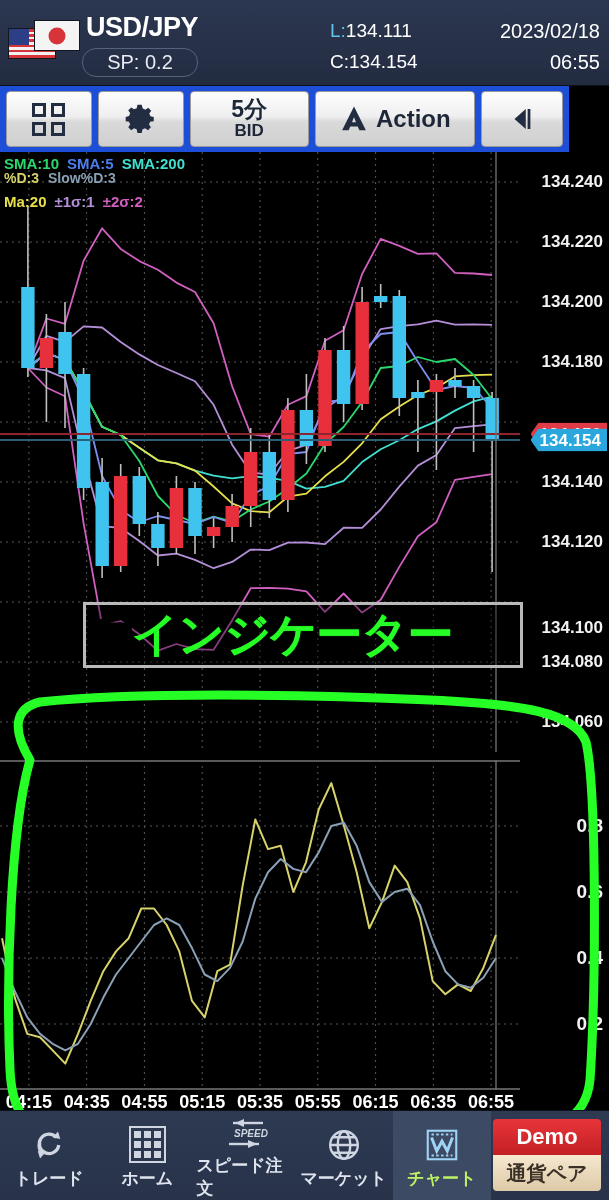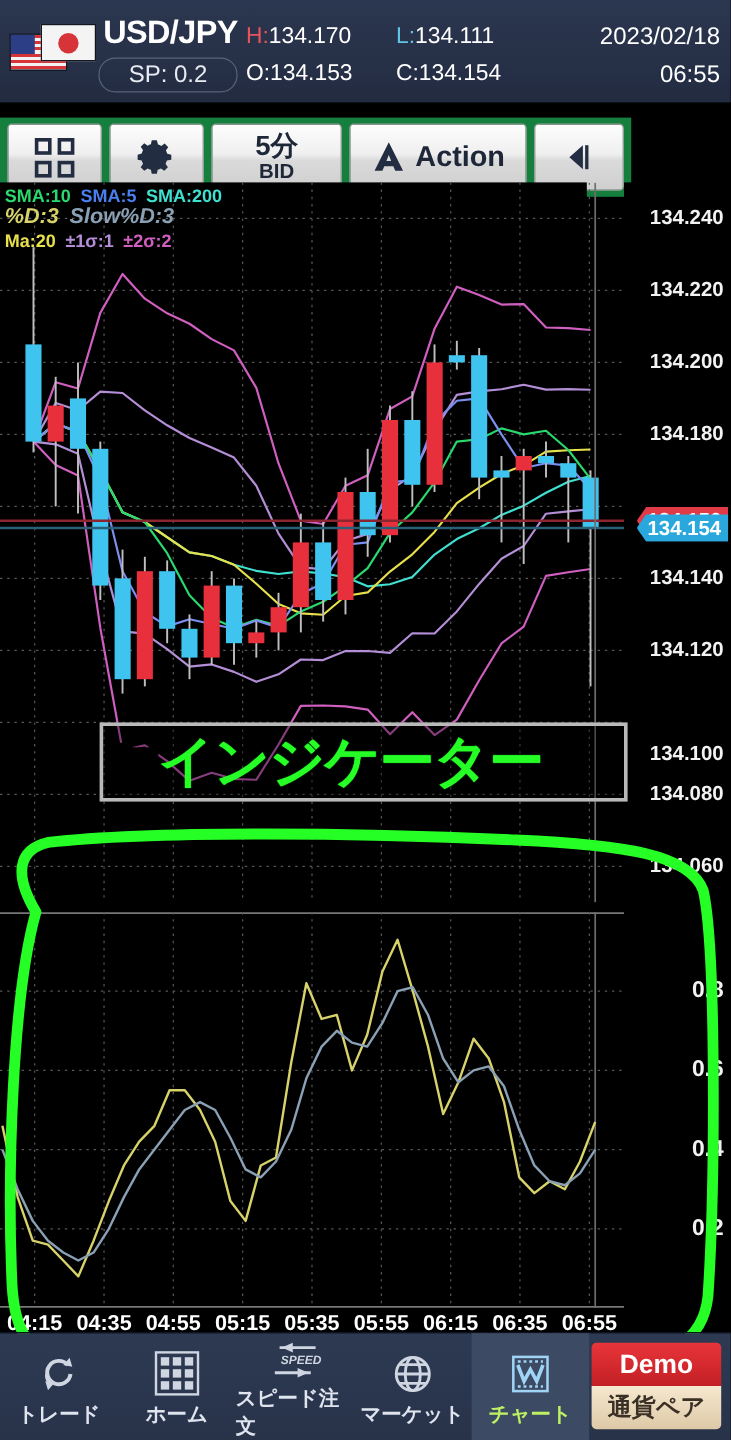--- a/index.html
+++ b/index.html
@@ -58,22 +58,22 @@
     position: absolute; right: 9px; top: 20px;
     font-size: 20px; color: #ffffff; text-align: right;
   }
   .hdr-time {
     position: absolute; right: 9px; top: 51px;
     font-size: 20px; color: #ffffff; text-align: right;
   }
 
   
   .toolbar {
-    position: absolute; left: 0; top: 86px; width: 526px; height: 66px;
-    background: #15803d; display: flex; align-items: center; gap: 6px; padding: 0 6px; margin-top: 12px;
+    position: absolute; left: 0; top: 86px; width: 569px; height: 66px;
+    background: #1d4ed8; display: flex; align-items: center; gap: 6px; padding: 0 6px;
   }
   .tbtn {
     background: linear-gradient(180deg,#fdfdfd 0%,#efefef 45%,#dadada 55%,#cfcfcf 100%);
     border: 1px solid #9a9a9a; border-radius: 4px;
     height: 56px; display: flex; align-items: center; justify-content: center;
     color: #1d2738; font-weight: bold; flex-direction: column;
   }
   .tbtn-grid { width: 92px; }
   .tbtn-gear { width: 92px; }
   .tbtn-tf   { width: 128px; line-height: 1.08; }
@@ -105,21 +105,21 @@
   .tag-red  { background: #e03b46; }
   .tag-blue { background: #2aa8dd; }
 
   .ind-legend {
     position: absolute; left: 4px; z-index: 6;
     font-size: 15px; font-weight: bold; white-space: nowrap;
   }
   .ind-legend span { margin-right: 8px; }
   .leg-row1 { top: 3px; }
   .leg-row2 { top: 41px; }
-  .sub-legend { position: absolute; left: 4px; top: 18px; z-index: 6; font-size: 18px; font-weight: bold; font-style: italic; }
+  .sub-legend { position: absolute; left: 4px; top: 18px; z-index: 6; font-size: 14px; font-weight: bold; }
   .sub-legend span { margin-right: 9px; }
 
   .time-axis {
     position: absolute; left: 0; top: 938px; width: 520px; height: 26px;
   }
   .time-lbl {
     position: absolute; top: 2px; font-size: 18px; font-weight: bold; color: #fff;
     transform: translateX(-50%); white-space: nowrap;
   }
 
@@ -175,28 +175,20 @@
 <div id="app">
 
   <div class="header">
     <div class="flag-wrap">
       <div class="flag-us"></div>
       <div class="flag-jp"></div>
     </div>
     <div class="pair-name">USD/JPY</div>
     <div class="sp-pill">SP: 0.2</div>
 
-    <div class="hdr-col-a">
-      <div class="hdr-line r1">
-        <span class="lbl-h">H:</span><span>134.170</span>
-      </div>
-      <div class="hdr-line r2">
-        <span class="lbl-o">O:</span><span>134.153</span>
-      </div>
-    </div>
 
     <div class="hdr-col-b">
       <div class="hdr-line r1">
         <span class="lbl-l">L:</span><span>134.111</span>
       </div>
       <div class="hdr-line r2">
         <span class="lbl-c">C:</span><span>134.154</span>
       </div>
     </div>
 

